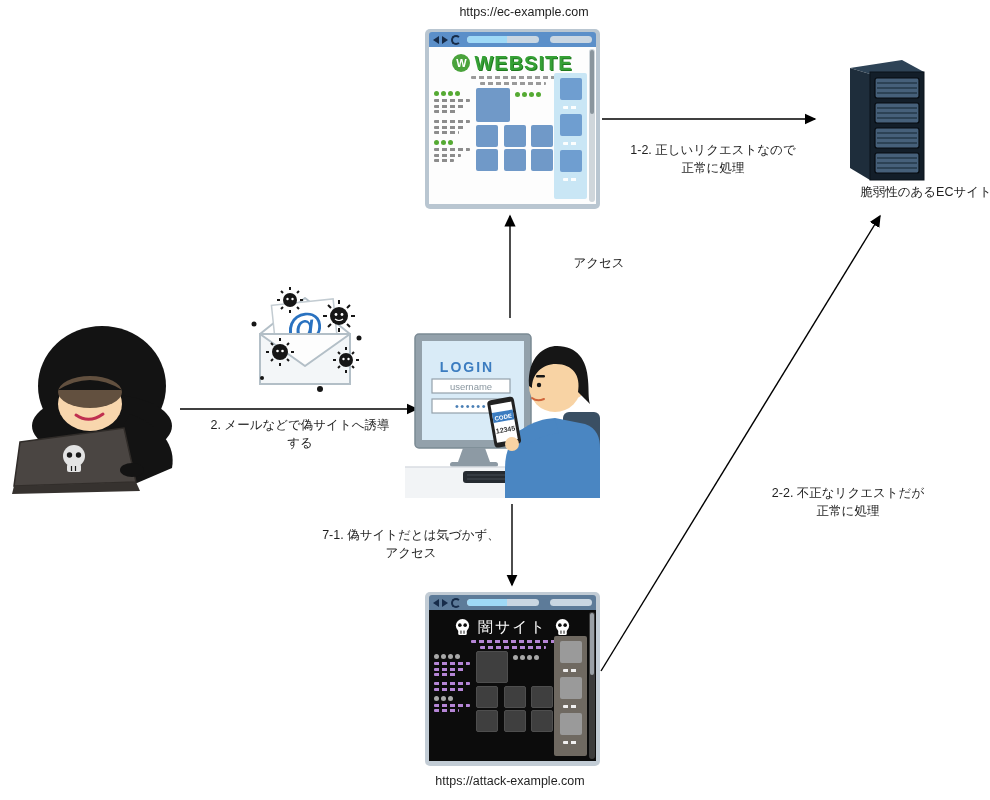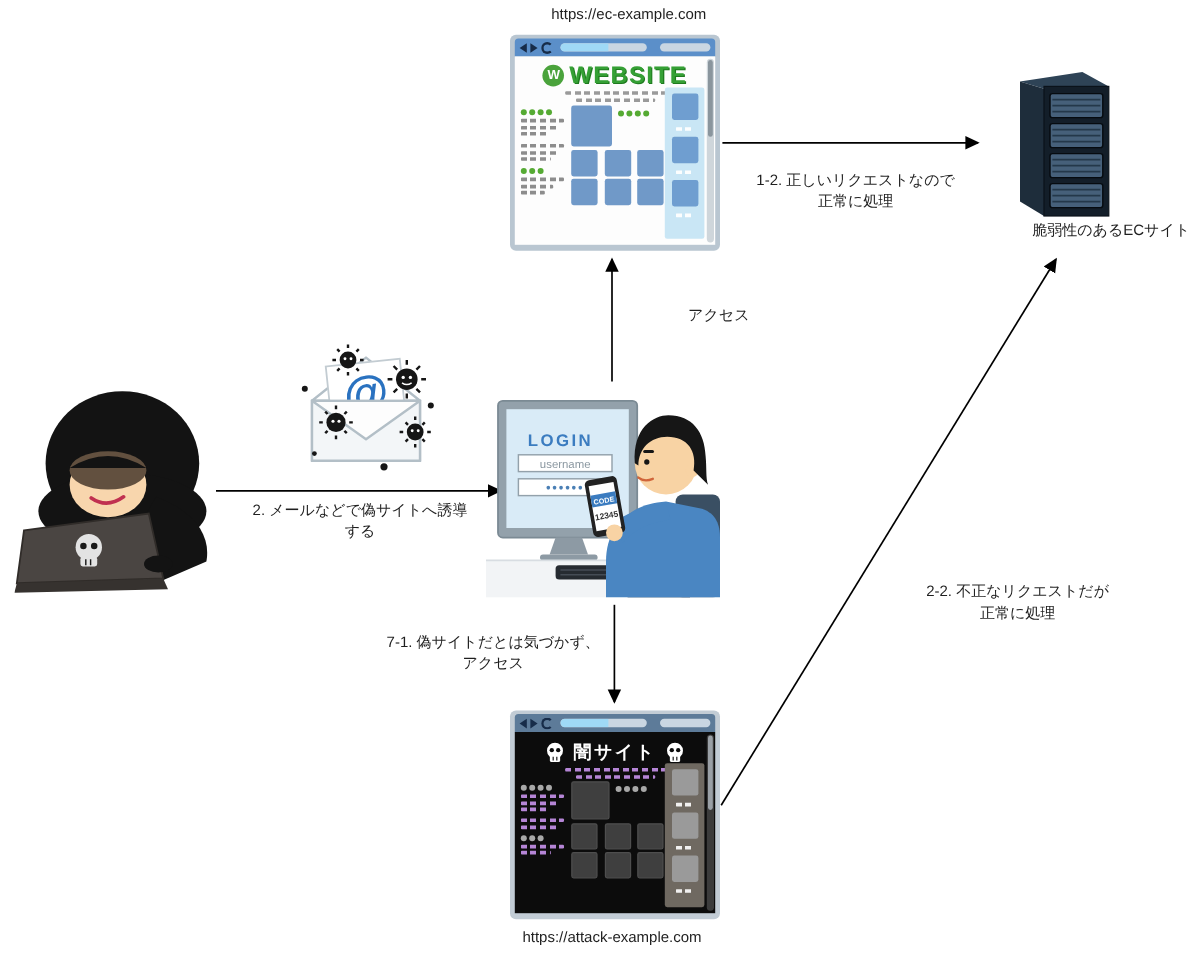--- a/index.html
+++ b/index.html
@@ -31,21 +31,21 @@
   .scr{position:absolute;top:2px;bottom:2px;right:1px;width:6px;background:#cfd6db;border-radius:3px;}
   .scr i{display:block;height:42%;margin:1px;background:#8a959d;border-radius:3px;}
   .scr.darksc{background:#3c3c3c;} .scr.darksc i{background:#9aa0a6;}
 
   
   .sheader{display:flex;align-items:center;justify-content:center;gap:4px;height:24px;}
   .logo-circle{width:18px;height:18px;border-radius:50%;background:#4aa33c;color:#fff;font-weight:bold;
                font-size:11px;display:flex;align-items:center;justify-content:center;}
   .site-title{font-size:20px;font-weight:900;color:#35a035;letter-spacing:1px;
               text-shadow:1px 1px 0 #1e7a1e;}
-  .dark-title{font-size:15px;font-weight:700;color:#fff;letter-spacing:2px;}
+  .dark-title{font-size:15px;font-weight:400;color:#fff;letter-spacing:2px;}
   .dl{height:3px;border-radius:1px;background:repeating-linear-gradient(90deg,var(--dc,#8d8d8d) 0 5px,transparent 5px 8px);margin:2.5px 0;}
   .dr{display:flex;gap:2px;margin:3px 0;}
   .dr i{width:5px;height:5px;border-radius:50%;background:var(--oc,#55aa33);display:block;}
   .cols{display:flex;gap:6px;margin-top:2px;}
   .c1{width:36px;}
   .c2{width:78px;}
   .r1{display:flex;gap:5px;margin-bottom:3px;}
   .mini{flex:1;padding-top:1px;}
   .sq{display:block;background:#7099c8;border-radius:2px;}
   .sq.dk{background:#3f3f3f;border:1px solid #4e4e4e;box-sizing:border-box;}

